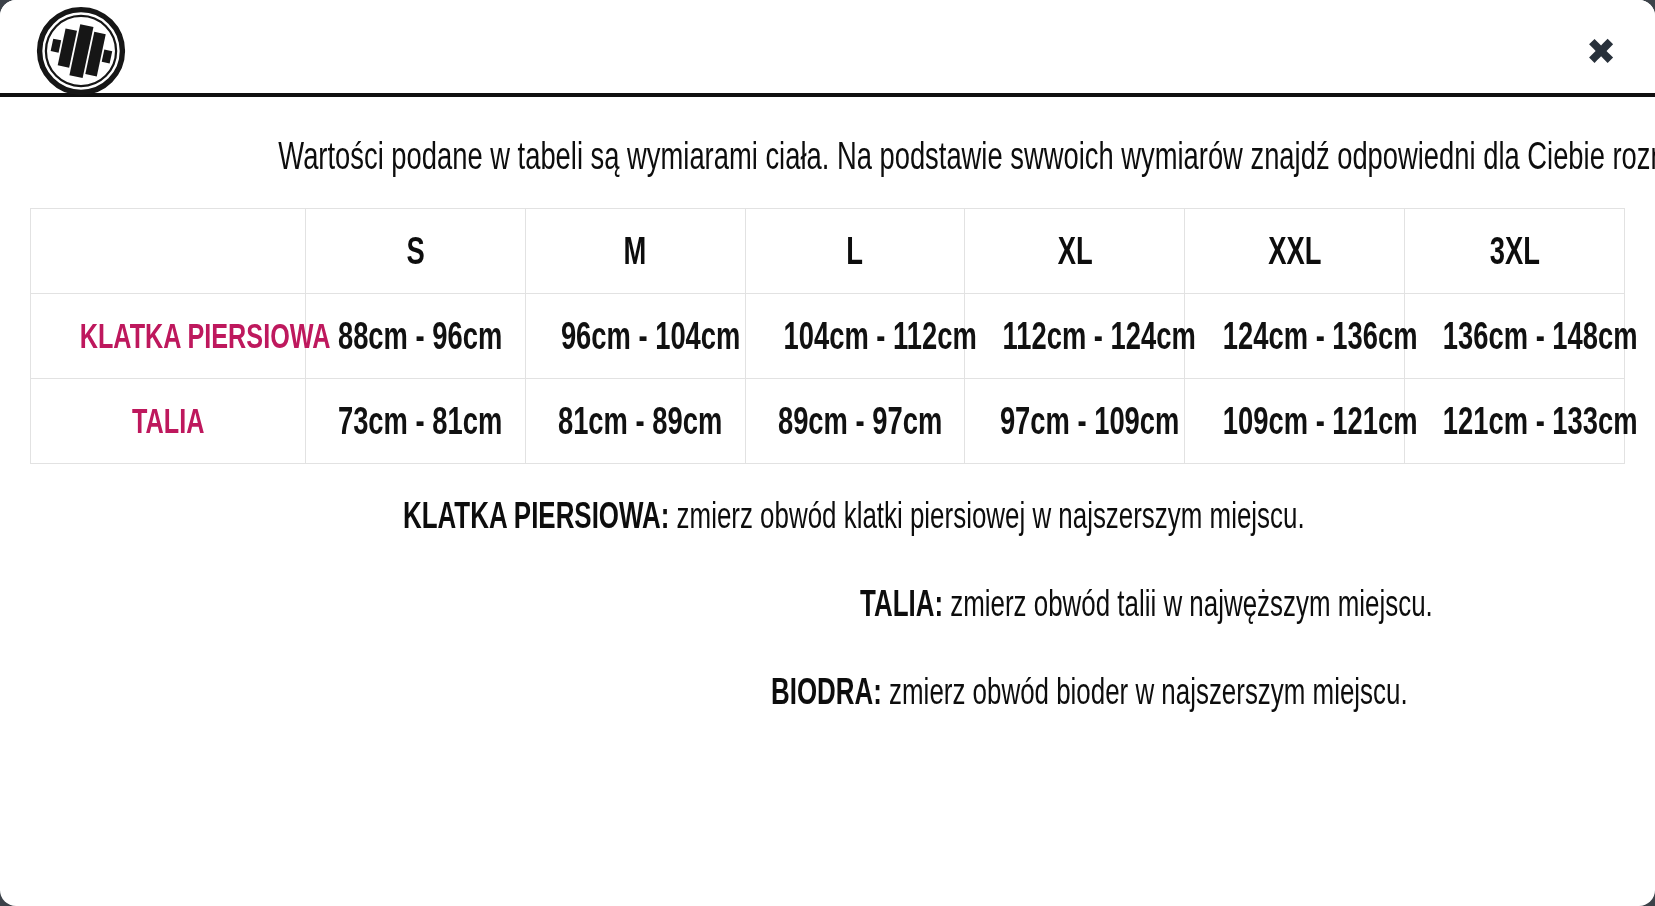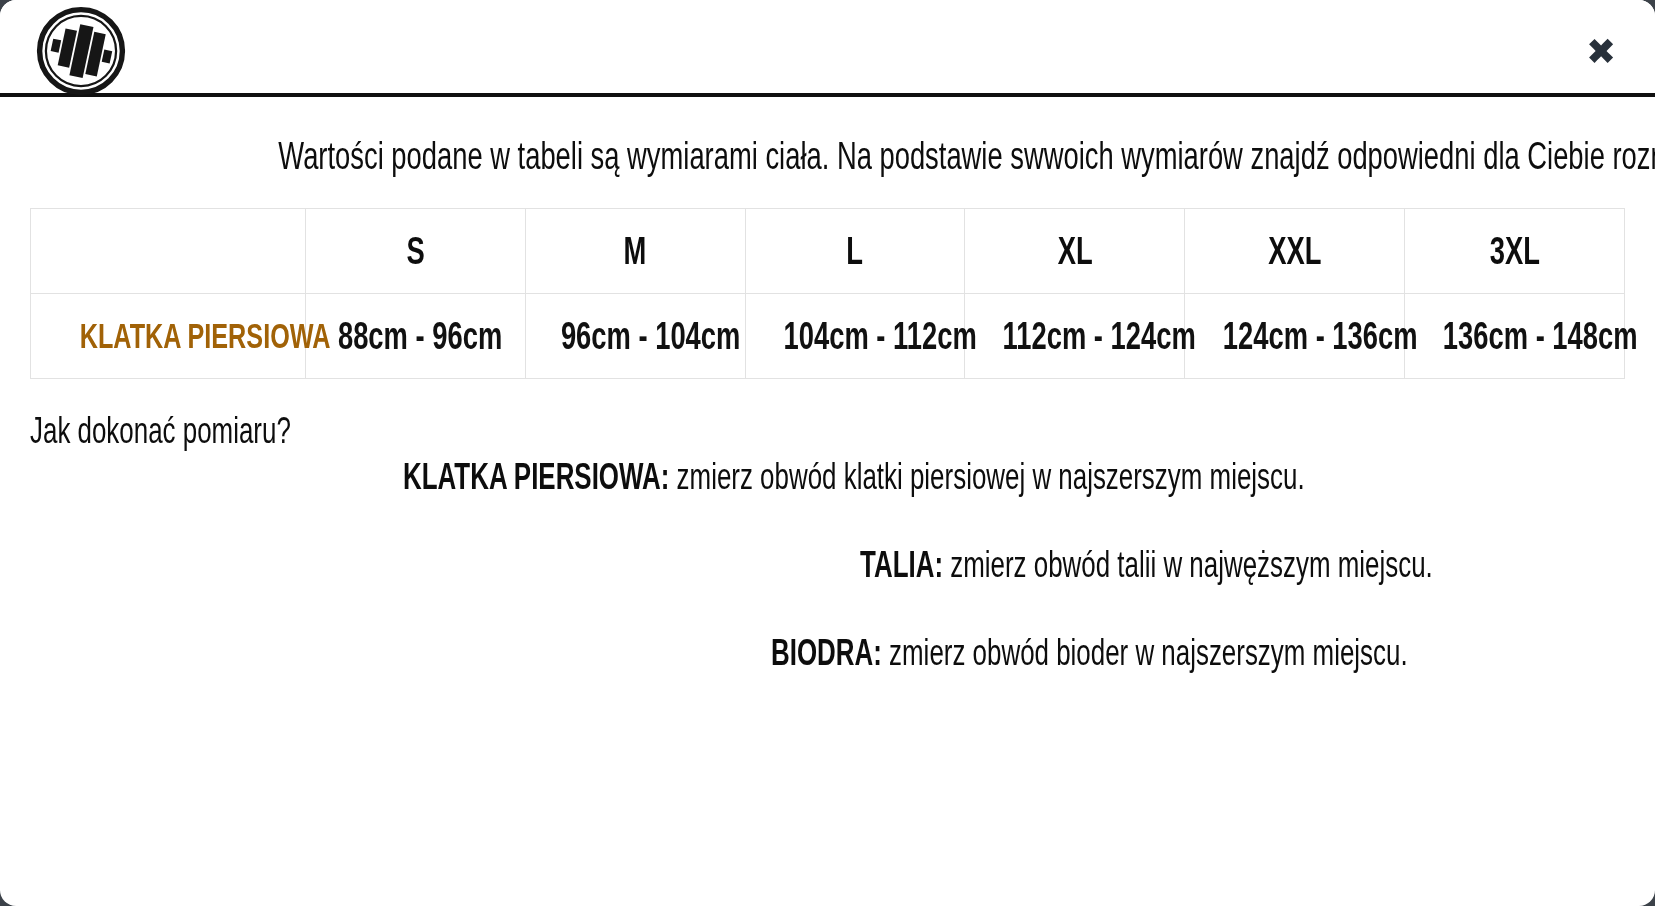--- a/index.html
+++ b/index.html
@@ -67,21 +67,21 @@
   table.size-table th, table.size-table td {
     border: 1px solid #e2e2e2;
     height: 85px;
     text-align: center;
     vertical-align: middle;
     background: #ffffff;
     padding: 0;
   }
   table.size-table col.label-col { width: 275px; }
   th.size-col { font-size: 38px; font-weight: bold; color: #0d0d0d; }
-  th.row-label { font-size: 35px; font-weight: bold; color: #a16207; }
+  th.row-label { font-size: 35px; font-weight: bold; color: #be185d; }
   td.size-cell { font-size: 38px; font-weight: bold; color: #111111; }
   
   .howto {
     margin: 30px 0 0 30px;
     font-size: 36px;
     color: #0d0d0d;
   }
   .howto p { margin: 0; line-height: 44px; }
   .howto .heading { margin-bottom: 2px; }
   .howto .item { margin-top: 0; text-align: right; }
@@ -132,27 +132,33 @@
     <tbody id="size-table-body">
         <tr>
           <th class="row-label"><span class="cnd">KLATKA PIERSIOWA</span></th>
           <td class="size-cell"><span class="cnd">88cm - 96cm</span></td>
           <td class="size-cell"><span class="cnd">96cm - 104cm</span></td>
           <td class="size-cell"><span class="cnd">104cm - 112cm</span></td>
           <td class="size-cell"><span class="cnd">112cm - 124cm</span></td>
           <td class="size-cell"><span class="cnd">124cm - 136cm</span></td>
           <td class="size-cell"><span class="cnd">136cm - 148cm</span></td>
         </tr>
+        <tr>
+          <th class="row-label"><span class="cnd">TALIA</span></th>
+          <td class="size-cell"><span class="cnd">73cm - 81cm</span></td>
+          <td class="size-cell"><span class="cnd">81cm - 89cm</span></td>
+          <td class="size-cell"><span class="cnd">89cm - 97cm</span></td>
+          <td class="size-cell"><span class="cnd">97cm - 109cm</span></td>
+          <td class="size-cell"><span class="cnd">109cm - 121cm</span></td>
+          <td class="size-cell"><span class="cnd">121cm - 133cm</span></td>
+        </tr>
       </tbody>
   </table>
 
   <div class="howto">
-    <p class="heading">
-      <span class="cndl">Jak dokonać pomiaru?</span>
-    </p>
     <p class="item">
       <span class="cndl"><span class="term">KLATKA PIERSIOWA:</span><span> zmierz obwód klatki piersiowej w najszerszym miejscu.</span></span>
     </p>
     <p class="item">
       <span class="cndl"><span class="term">TALIA:</span><span> zmierz obwód talii w najwęższym miejscu.</span></span>
     </p>
     <p class="item">
       <span class="cndl"><span class="term">BIODRA:</span><span> zmierz obwód bioder w najszerszym miejscu.</span></span>
     </p>
   </div>

